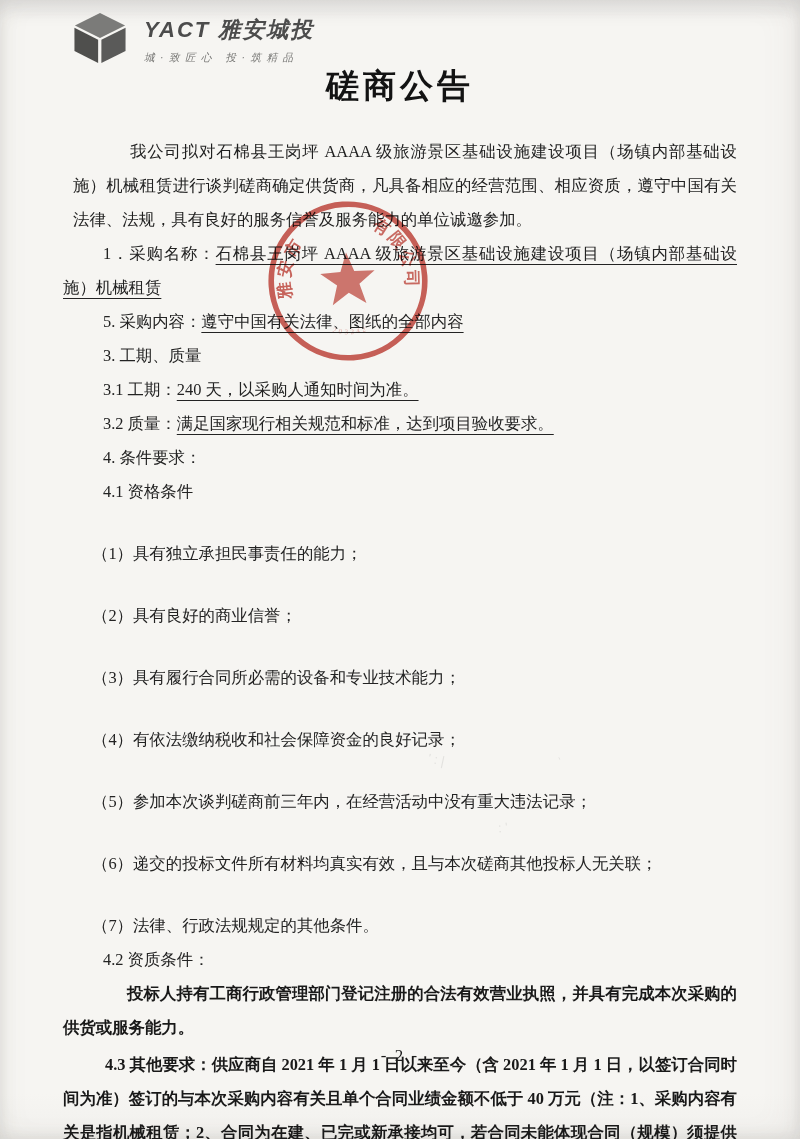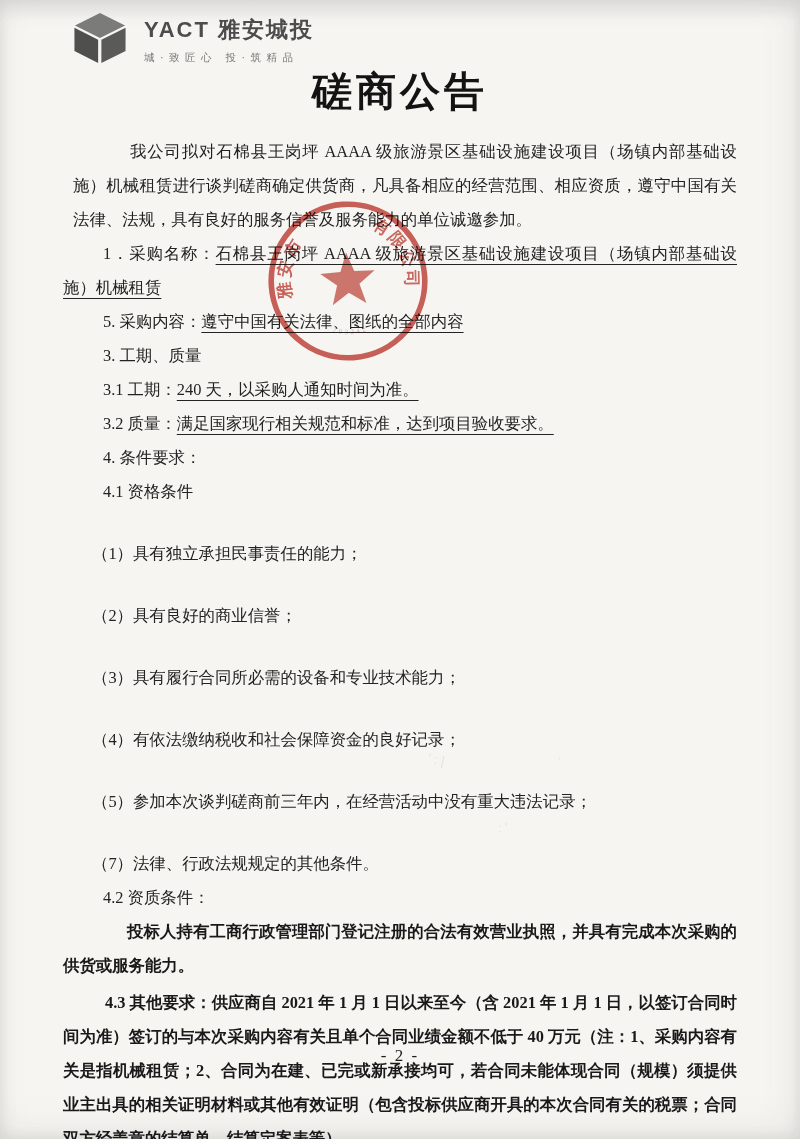--- a/index.html
+++ b/index.html
@@ -11,28 +11,28 @@
   .page{
     position:relative;width:800px;height:1139px;overflow:hidden;
     background:linear-gradient(180deg,#efeeec 0,#f6f5f2 20px,#f6f5f2 96%,#f1f0ed 100%);
     box-shadow:inset 0 10px 18px rgba(90,88,84,.10),
                inset -14px 0 30px rgba(120,118,112,.055),
                inset 10px 0 24px rgba(120,118,112,.04),
                inset 0 -6px 12px rgba(0,0,0,.04);
     color:#232323;
   }
   
-  .logo{position:absolute;left:70px;top:12px;display:flex;align-items:flex-start;}
+  .logo{position:absolute;left:70px;top:12px;display:flex;align-items:flex-start;font-style:italic;}
   .logo .cube{width:60px;height:52px;}
   .logo .txt{margin-left:14px;padding-top:6px;font-family:"Liberation Sans","DejaVu Sans",sans-serif;}
   .logo .brand{font-size:22px;font-weight:700;color:#4c4c4c;letter-spacing:2px;line-height:24px;}
   .logo .tagline{margin-top:9px;font-size:10.5px;color:#787876;letter-spacing:5.5px;white-space:nowrap;}
   
   .title{position:absolute;top:64px;left:0;width:100%;text-align:center;
-         font-size:40px;font-weight:700;letter-spacing:4px;color:#131313;}
+         font-size:33px;font-weight:700;letter-spacing:4px;color:#131313;}
   
   .doc{position:absolute;top:135px;left:63px;width:674px;font-size:16.4px;
        text-align:justify;color:#232323;}
   .doc p{margin:0;line-height:34px;}
   .doc p.p-first{text-indent:57px;color:#1f1f1f;margin-left:10px;}
   .doc p.p-item{text-indent:40px;}
   .doc p.p-sub{text-indent:29px;margin-top:28px;}
   .doc p.p-quote{text-indent:64px;font-weight:600;color:#191919;}
   .doc p.p-43{text-indent:42px;margin-top:3px;font-weight:600;color:#191919;}
   .doc span.u{text-decoration:underline;text-underline-offset:5px;text-decoration-thickness:1px;}
@@ -73,20 +73,21 @@
       <p class="p-item"><span>3. 工期、质量</span></p>
       <p class="p-item"><span>3.1 工期：</span><span class="u">240 天，以采购人通知时间为准。</span></p>
       <p class="p-item"><span>3.2 质量：</span><span class="u">满足国家现行相关规范和标准，达到项目验收要求。</span></p>
       <p class="p-item"><span>4. 条件要求：</span></p>
       <p class="p-item"><span>4.1 资格条件</span></p>
       <p class="p-sub"><span>（1）具有独立承担民事责任的能力；</span></p>
       <p class="p-sub"><span>（2）具有良好的商业信誉；</span></p>
       <p class="p-sub"><span>（3）具有履行合同所必需的设备和专业技术能力；</span></p>
       <p class="p-sub"><span>（4）有依法缴纳税收和社会保障资金的良好记录；</span></p>
       <p class="p-sub"><span>（5）参加本次谈判磋商前三年内，在经营活动中没有重大违法记录；</span></p>
+      <p class="p-sub"><span>（6）递交的投标文件所有材料均真实有效，且与本次磋商其他投标人无关联；</span></p>
       <p class="p-sub"><span>（7）法律、行政法规规定的其他条件。</span></p>
       <p class="p-item"><span>4.2 资质条件：</span></p>
       <p class="p-quote"><span>投标人持有工商行政管理部门登记注册的合法有效营业执照，并具有完成本次采购的供货或服务能力。</span></p>
       <p class="p-43"><span>4.3 其他要求：供应商自 2021 年 1 月 1 日以来至今（含 2021 年 1 月 1 日，以签订合同时间为准）签订的与本次采购内容有关且单个合同业绩金额不低于 40 万元（注：1、采购内容有关是指机械租赁；2、合同为在建、已完或新承接均可，若合同未能体现合同（规模）须提供业主出具的相关证明材料或其他有效证明（包含投标供应商开具的本次合同有关的税票；合同双方经盖章的结算单、结算定案表等）。</span></p>
     </div>
 
   <svg class="stamp" viewBox="0 0 170 170" aria-hidden="true">
     <circle cx="85" cy="85" r="75" fill="none" stroke="#bf382e" stroke-width="5.5" opacity=".85"></circle>
     <polygon opacity=".72" fill="#bf382e" points="85,57 78.24,75.7 58.4,76.35 74.06,88.55 68.54,107.65 85,96.5 101.46,107.65 95.94,88.55 111.6,76.35 91.76,75.7"></polygon>
     <defs>

